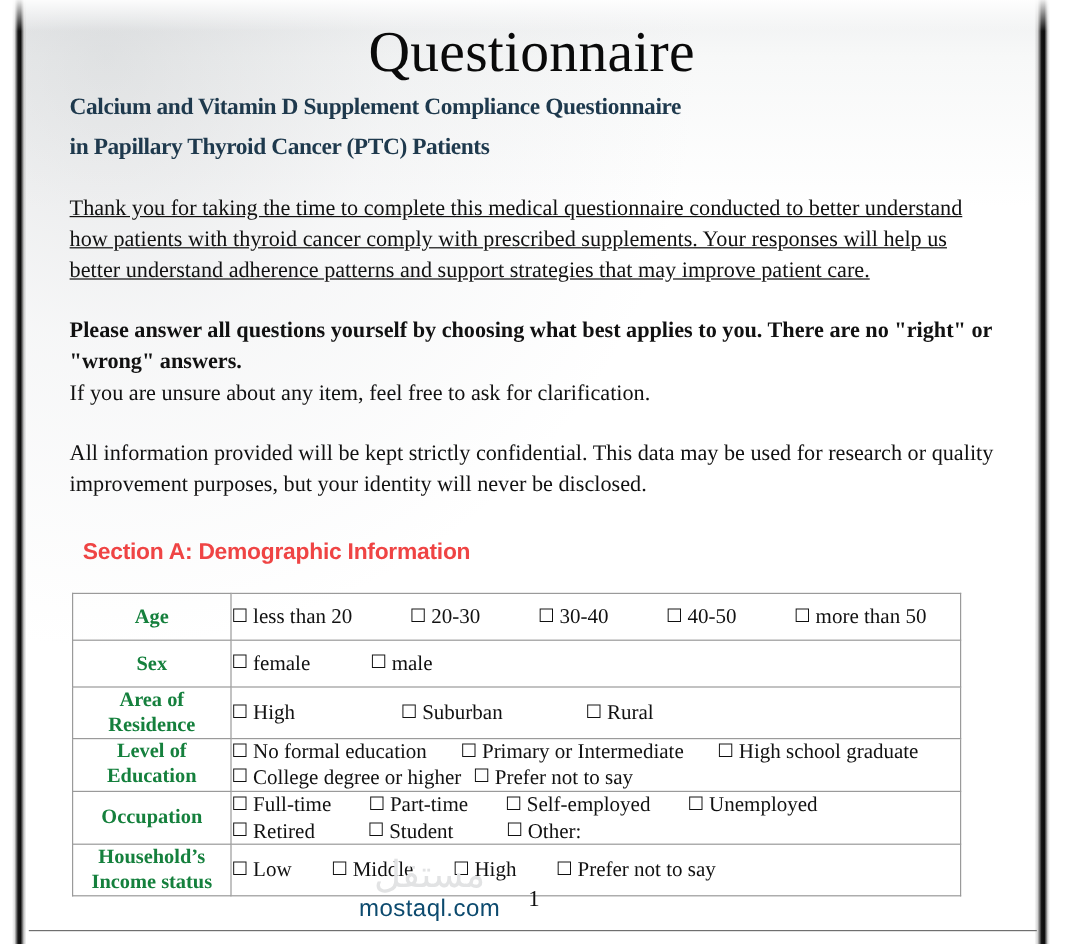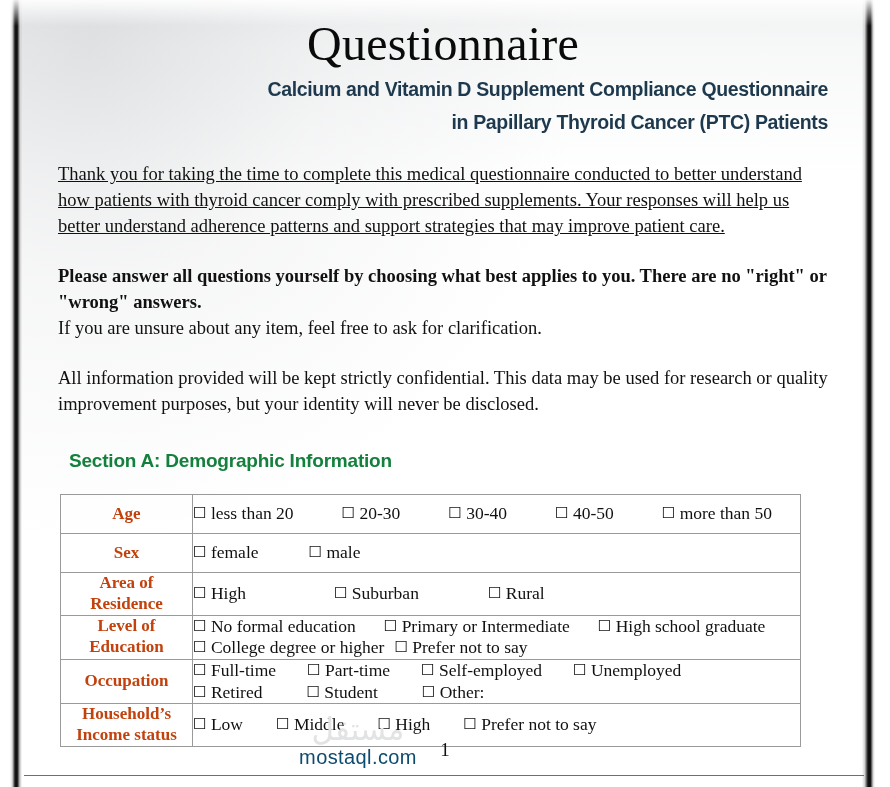--- a/index.html
+++ b/index.html
@@ -97,22 +97,22 @@
     font-family: "Liberation Serif", "DejaVu Serif", serif;
     font-size: 48px;
     font-weight: 400;
     line-height: 1.18;
     color: #0a0a0a;
     letter-spacing: 0.2px;
   }
 
   .doc-subtitle {
     margin: 0;
-    text-align: right;
-    font-family: Liberation Sans, sans-serif;
+    text-align: left;
+    font-family: Liberation Serif, serif;
     font-size: 19.5px;
     font-weight: 700;
     line-height: 1.70;
     color: #1e394d;
     letter-spacing: -0.35px;
   }
   .doc-subtitle .line1 { display: block; }
   .doc-subtitle .line2 { display: block; }
 
   .body-block {
@@ -128,21 +128,21 @@
   .p-instruct .tail { font-weight: 400; }
   .p-confid { margin: 0; padding-top: 23px; }
 
   .section-heading {
     margin: 0;
     padding-top: 33px;
     padding-left: 11px;
     font-family: "Liberation Sans", "DejaVu Sans", sans-serif;
     font-size: 19px;
     font-weight: 700;
-    color: #15803d;
+    color: #ef4444;
     letter-spacing: -0.2px;
   }
 
   
   .demo-table-wrap {
     padding-top: 22px;
     padding-left: 2px;
   }
   table.demo-table {
     width: 741px;
@@ -155,21 +155,21 @@
     border: 1px solid #9a9a9a;
     padding: 0;
     vertical-align: middle;
   }
   td.label-cell {
     width: 131px;
     text-align: center;
     font-weight: 700;
     font-size: 17px;
     line-height: 1.22;
-    color: #c2410c;
+    color: #15803d;
     padding: 5px 4px;
   }
   td.opts-cell {
     font-size: 17.5px;
     line-height: 1.24;
     color: #111111;
     padding: 5px 6px 5px 9px;
   }
   .opt-line { white-space: nowrap; }
   .opt {

